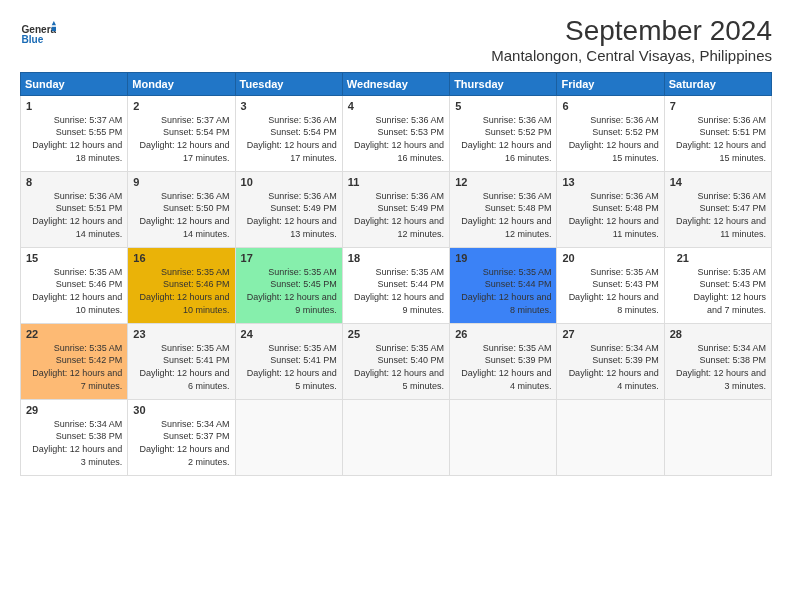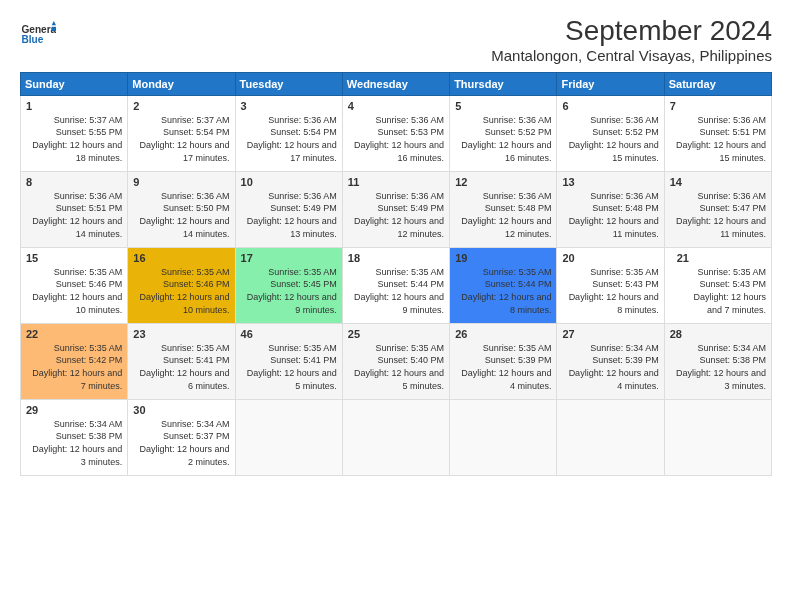--- a/index.html
+++ b/index.html
@@ -210,21 +210,21 @@
         <tr>
           <td style="background-color: #fdba74;">
             <span class="day-number">22</span>
         <div class="day-detail">Sunrise: 5:35 AM<br>Sunset: 5:42 PM<br>Daylight: 12 hours and 7 minutes.</div>
           </td>
           <td style="background-color: rgb(245, 245, 245);">
             <span class="day-number">23</span>
         <div class="day-detail">Sunrise: 5:35 AM<br>Sunset: 5:41 PM<br>Daylight: 12 hours and 6 minutes.</div>
           </td>
           <td style="background-color: rgb(245, 245, 245);">
-            <span class="day-number">46</span>
+            <span class="day-number">24</span>
         <div class="day-detail">Sunrise: 5:35 AM<br>Sunset: 5:41 PM<br>Daylight: 12 hours and 5 minutes.</div>
           </td>
           <td style="background-color: rgb(245, 245, 245);">
             <span class="day-number">25</span>
         <div class="day-detail">Sunrise: 5:35 AM<br>Sunset: 5:40 PM<br>Daylight: 12 hours and 5 minutes.</div>
           </td>
           <td style="background-color: rgb(245, 245, 245);">
             <span class="day-number">26</span>
         <div class="day-detail">Sunrise: 5:35 AM<br>Sunset: 5:39 PM<br>Daylight: 12 hours and 4 minutes.</div>
           </td>

